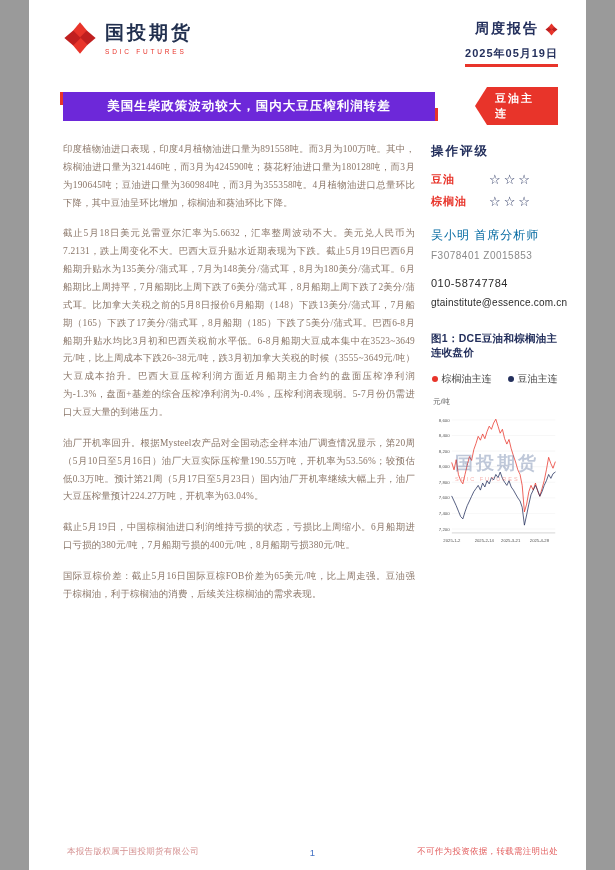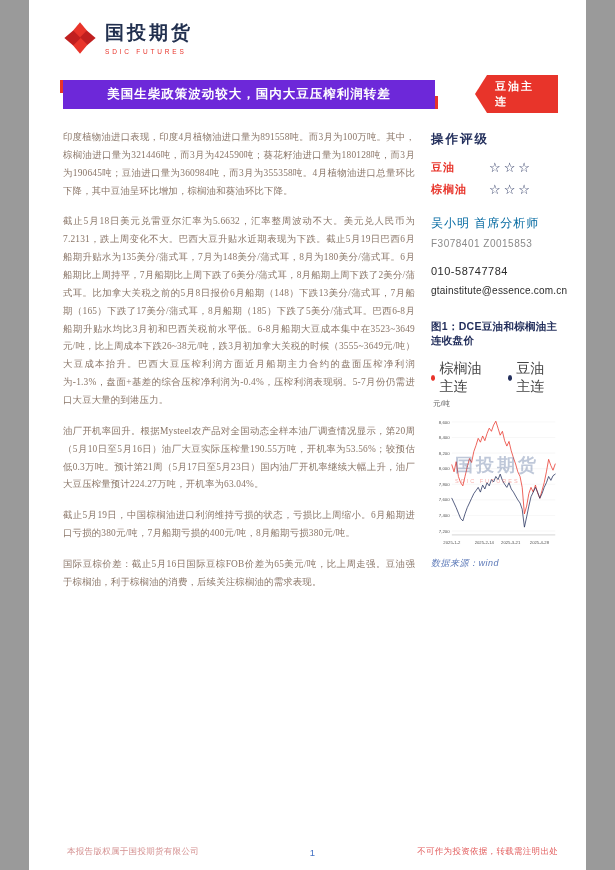--- a/index.html
+++ b/index.html
@@ -39,21 +39,21 @@
   .rating-stars{color:#232f5c;font-size:13px;letter-spacing:3px;}
 
   .analyst{margin-top:18px;}
   .analyst-name{color:#0369a1;font-weight:normal;font-size:12px;letter-spacing:1px;}
   .analyst-cert{color:#8a8a8a;font-size:10px;margin-top:6px;letter-spacing:.5px;}
   .analyst-phone{color:#2b2b2b;font-size:11px;margin-top:16px;letter-spacing:.5px;}
   .analyst-email{color:#2b2b2b;font-size:10px;margin-top:8px;letter-spacing:.2px;}
 
   .figure{margin-top:24px;}
   .fig-caption{color:#232f5c;font-size:10.5px;font-weight:bold;margin-bottom:12px;letter-spacing:.3px;}
-  .legend{display:flex;justify-content:center;gap:16px;font-size:14px;color:#444;margin-bottom:3px;}
+  .legend{display:flex;justify-content:center;gap:16px;font-size:10px;color:#444;margin-bottom:11px;}
   .legend-item{display:flex;align-items:center;gap:4px;}
   .legend-dot{width:6px;height:6px;border-radius:50%;background:#999;}
   .ylabel{font-size:7.5px;color:#666;margin:2px 0 1px 2px;}
   .chart-wrap{position:relative;}
   .chart-wrap svg{width:100%;display:block;}
   .watermark{position:absolute;top:42%;left:50%;transform:translate(-50%,-50%);display:flex;align-items:center;gap:5px;pointer-events:none;}
   .wm-mark{width:15px;height:15px;opacity:.4;}
   .wm-text{color:rgba(43,73,128,.30);font-size:18px;font-weight:bold;letter-spacing:3px;white-space:nowrap;}
   .wm-sub{color:rgba(232,52,42,.40);font-size:5.5px;letter-spacing:2px;margin-top:1px;}
   .fig-source{color:#5c79b8;font-size:9px;font-style:italic;margin-top:10px;letter-spacing:.5px;}
@@ -73,20 +73,32 @@
       <svg class="logo-mark" viewBox="0 0 100 100">
         <path d="M50 4 L72 30 L50 52 L28 30 Z" fill="#e8342a"></path>
         <path d="M96 50 L70 72 L48 50 L70 28 Z" fill="#c01f1f"></path>
         <path d="M50 96 L28 70 L50 48 L72 70 Z" fill="#e8342a"></path>
         <path d="M4 50 L30 28 L52 50 L30 72 Z" fill="#c01f1f"></path>
       </svg>
       <div>
         <div class="brand-name">国投期货</div>
         <div class="brand-sub">SDIC FUTURES</div>
       </div>
+    </div>
+    <div class="header-right">
+      <div class="report-type">
+        <span>周度报告</span>
+        <svg class="mini-mark" viewBox="0 0 100 100">
+          <path d="M50 4 L72 30 L50 52 L28 30 Z" fill="#e8342a"></path>
+          <path d="M96 50 L70 72 L48 50 L70 28 Z" fill="#c01f1f"></path>
+          <path d="M50 96 L28 70 L50 48 L72 70 Z" fill="#e8342a"></path>
+          <path d="M4 50 L30 28 L52 50 L30 72 Z" fill="#c01f1f"></path>
+        </svg>
+      </div>
+      <div class="report-date">2025年05月19日</div>
     </div>
   </header>
 
   <div class="title-row">
     <div class="title-banner">
       <span>美国生柴政策波动较大，国内大豆压榨利润转差</span>
     </div>
     <div class="tag">豆油主连</div>
   </div>
 
@@ -168,21 +180,20 @@
               <path d="M50 96 L28 70 L50 48 L72 70 Z" fill="#e8342a"></path>
               <path d="M4 50 L30 28 L52 50 L30 72 Z" fill="#c01f1f"></path>
             </svg>
             <div>
               <div class="wm-text">国投期货</div>
               <div class="wm-sub">SDIC FUTURES</div>
             </div>
           </div>
         </div>
 
-        <div class="fig-source">数据来源：wind</div>
       </div>
 
     </aside>
   </main>
 
   <footer>
     <div class="footer-left">本报告版权属于国投期货有限公司</div>
     <div class="footer-page">1</div>
     <div class="footer-right">不可作为投资依据，转载需注明出处</div>
   </footer>

